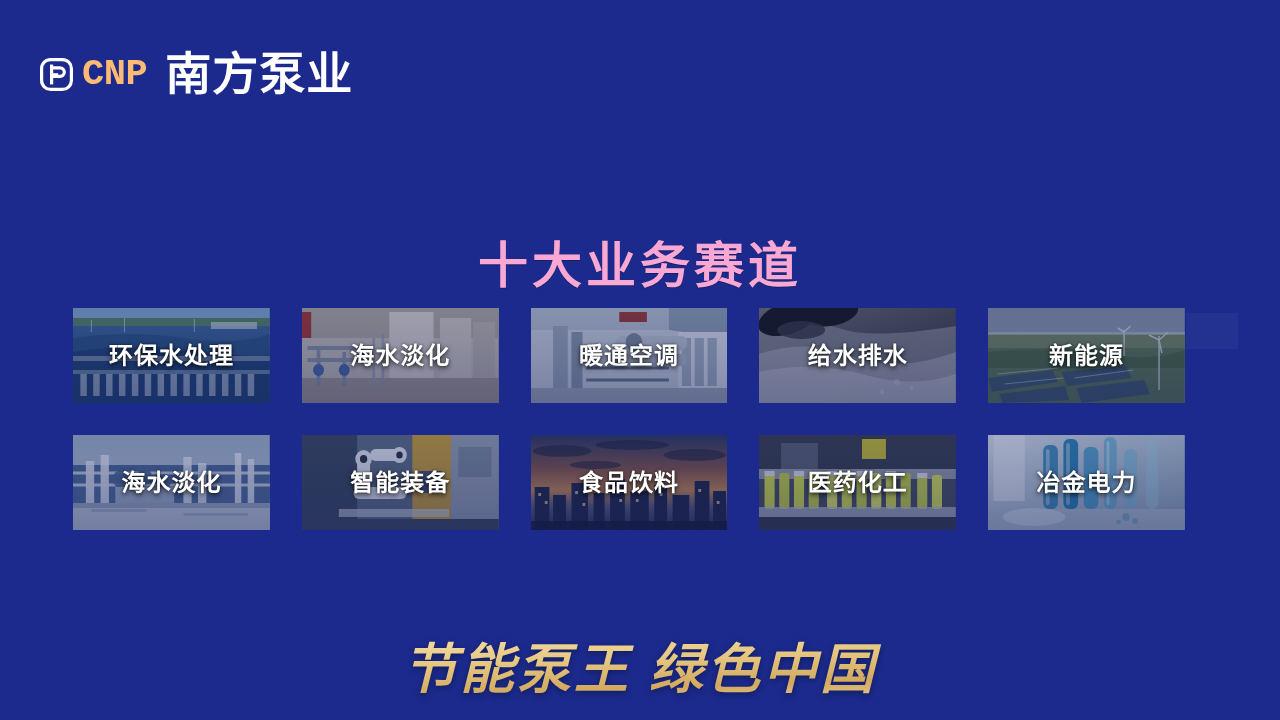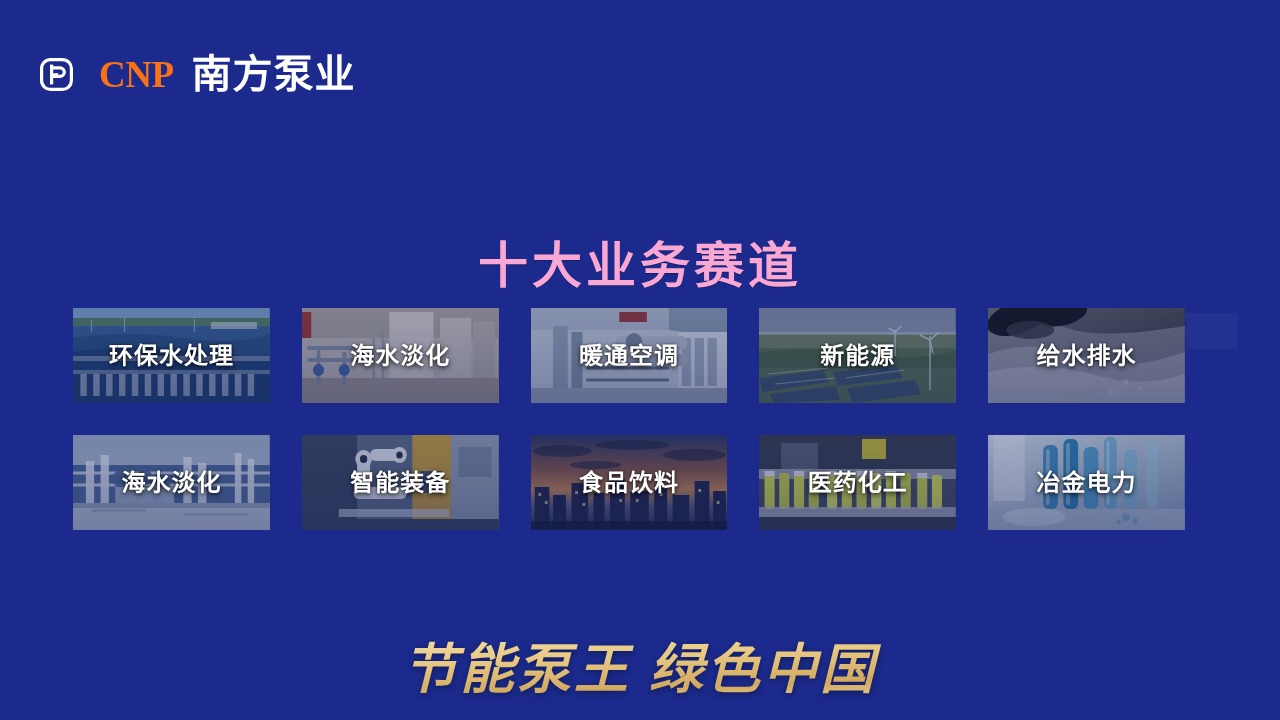--- a/index.html
+++ b/index.html
@@ -35,31 +35,30 @@
     height: 44px;
   }
   .logo-mark {
     width: 33px;
     height: 33px;
     flex: 0 0 33px;
     position: relative;
   }
   .logo-mark svg { display:block; }
   .logo-cnp {
-    color: #f97316;
+    color: #fdba74;
     font-size: 37px;
     font-weight: 700;
     letter-spacing: -0.5px;
     line-height: 1;
-    font-family: Liberation Serif, serif;
-    margin-left: 17px;
+    font-family: Liberation Mono, monospace;
   }
   .logo-cn {
     color: #ffffff;
-    font-size: 40px;
+    font-size: 46px;
     font-weight: 700;
     letter-spacing: 1px;
     line-height: 1;
     margin-left: 9px;
     font-family: "DejaVu Sans", "Liberation Sans", sans-serif;
   }
 
   
   .title {
     position: absolute;
@@ -282,20 +281,49 @@
         </svg>
       </div>
       <div class="tint"></div>
       <span class="label">暖通空调</span>
     </div>
 
     <div class="card">
       <div class="photo">
         <svg width="100%" height="100%" viewBox="0 0 214 95" preserveAspectRatio="none">
           <defs>
+            <linearGradient id="g4" x1="0" y1="0" x2="1" y2="1">
+              <stop offset="0%" stop-color="#6f7176"></stop>
+                <stop offset="100%" stop-color="#2d3034"></stop>
+            </linearGradient>
+          </defs>
+          <rect width="214" height="95" fill="url(#g4)"></rect>
+          <path d="M0 20 Q40 6 86 20 Q120 32 214 18 L214 95 L0 95Z" fill="#8e9197" opacity=".75"></path>
+          <path d="M0 46 Q50 30 100 48 Q150 66 214 44 L214 95 L0 95Z" fill="#b6b9bd" opacity=".6"></path>
+          <path d="M0 64 Q60 52 120 68 Q170 80 214 66 L214 95 L0 95Z" fill="#cfd2d6" opacity=".5"></path>
+          <g fill="#17191c">
+            <ellipse cx="32" cy="10" rx="34" ry="16" transform="rotate(-16 32 10)"></ellipse>
+            <ellipse cx="78" cy="4" rx="30" ry="14" transform="rotate(-8 78 4)"></ellipse>
+          </g>
+          <ellipse cx="46" cy="22" rx="26" ry="9" fill="#3a3d41" opacity=".85"></ellipse>
+          <g fill="#e4e7ea" opacity=".35">
+            <circle cx="150" cy="74" r="3"></circle>
+              <circle cx="166" cy="80" r="2"></circle>
+              <circle cx="134" cy="84" r="2.4"></circle>
+          </g>
+        </svg>
+      </div>
+      <div class="tint"></div>
+      <span class="label">给水排水</span>
+    </div>
+
+    <div class="card">
+      <div class="photo">
+        <svg width="100%" height="100%" viewBox="0 0 214 95" preserveAspectRatio="none">
+          <defs>
             <linearGradient id="g5s" x1="0" y1="0" x2="0" y2="1">
               <stop offset="0%" stop-color="#8794a8"></stop>
                 <stop offset="100%" stop-color="#aeb9c5"></stop>
             </linearGradient>
           </defs>
           <rect width="214" height="95" fill="url(#g5s)"></rect>
           <rect y="26" width="214" height="69" fill="#5d7a52"></rect>
           <path d="M0 26 H214 V40 H0Z" fill="#7d9068" opacity=".8"></path>
           <path d="M0 44 Q60 38 120 46 T214 42 L214 60 L0 60Z" fill="#49663f" opacity=".7"></path>
           <g fill="#3f5a70" opacity=".9">
@@ -316,49 +344,20 @@
               <path d="M186 32 l3 13"></path>
             <path d="M148 22 V48"></path>
               <path d="M148 24 l7 -6"></path>
               <path d="M148 24 l-7 -4"></path>
           </g>
           <rect y="24" width="214" height="3" fill="#c9d4de" opacity=".5"></rect>
         </svg>
       </div>
       <div class="tint"></div>
       <span class="label">新能源</span>
-    </div>
-
-    <div class="card">
-      <div class="photo">
-        <svg width="100%" height="100%" viewBox="0 0 214 95" preserveAspectRatio="none">
-          <defs>
-            <linearGradient id="g4" x1="0" y1="0" x2="1" y2="1">
-              <stop offset="0%" stop-color="#6f7176"></stop>
-                <stop offset="100%" stop-color="#2d3034"></stop>
-            </linearGradient>
-          </defs>
-          <rect width="214" height="95" fill="url(#g4)"></rect>
-          <path d="M0 20 Q40 6 86 20 Q120 32 214 18 L214 95 L0 95Z" fill="#8e9197" opacity=".75"></path>
-          <path d="M0 46 Q50 30 100 48 Q150 66 214 44 L214 95 L0 95Z" fill="#b6b9bd" opacity=".6"></path>
-          <path d="M0 64 Q60 52 120 68 Q170 80 214 66 L214 95 L0 95Z" fill="#cfd2d6" opacity=".5"></path>
-          <g fill="#17191c">
-            <ellipse cx="32" cy="10" rx="34" ry="16" transform="rotate(-16 32 10)"></ellipse>
-            <ellipse cx="78" cy="4" rx="30" ry="14" transform="rotate(-8 78 4)"></ellipse>
-          </g>
-          <ellipse cx="46" cy="22" rx="26" ry="9" fill="#3a3d41" opacity=".85"></ellipse>
-          <g fill="#e4e7ea" opacity=".35">
-            <circle cx="150" cy="74" r="3"></circle>
-              <circle cx="166" cy="80" r="2"></circle>
-              <circle cx="134" cy="84" r="2.4"></circle>
-          </g>
-        </svg>
-      </div>
-      <div class="tint"></div>
-      <span class="label">给水排水</span>
     </div>
 
     <div class="card">
       <div class="photo">
         <svg width="100%" height="100%" viewBox="0 0 214 95" preserveAspectRatio="none">
           <defs>
             <linearGradient id="g7" x1="0" y1="0" x2="0" y2="1">
               <stop offset="0%" stop-color="#9fb4cb"></stop>
                 <stop offset="100%" stop-color="#d6dfe8"></stop>
             </linearGradient>

